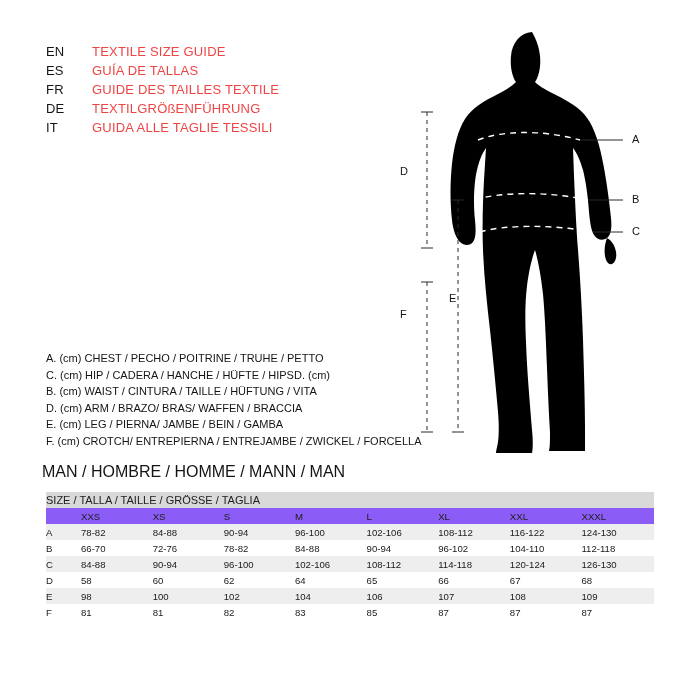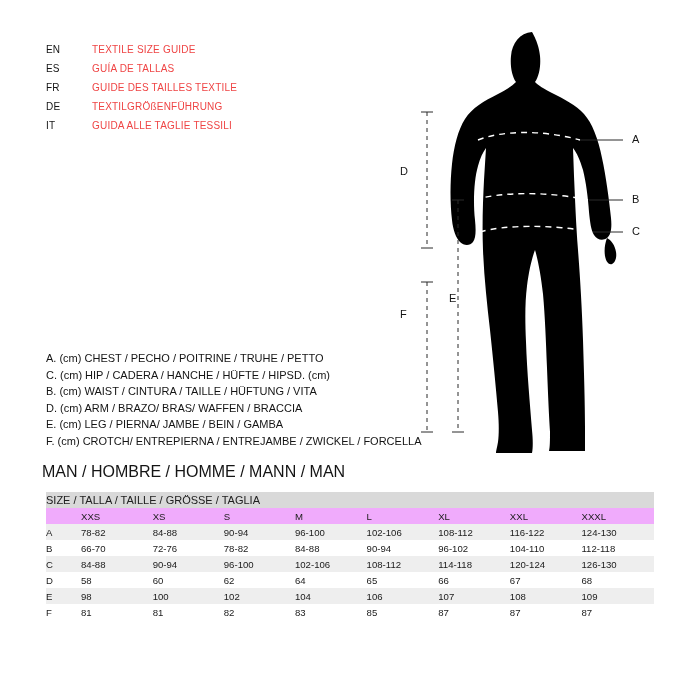--- a/index.html
+++ b/index.html
@@ -23,21 +23,21 @@
   
   .title-block {
     position: absolute;
     left: 46px;
     top: 44px;
   }
   .title-row {
     display: flex;
     align-items: baseline;
     height: 19px;
-    font-size: 10px;
+    font-size: 13px;
     letter-spacing: .2px;
   }
   .title-lang {
     width: 46px;
     flex: 0 0 46px;
     color: #141414;
   }
   .title-text {
     color: #ef4444;
   }
@@ -80,21 +80,21 @@
     text-align: left;
     font-weight: normal;
   }
   .hdr-row td {
     background: #d9d9d9;
     height: 17px;
     font-size: 11px;
     padding-left: 6px;
   }
   .cols-row td {
-    background: #f0abfc;
+    background: #8b5cf6;
     height: 17px;
     padding-left: 6px;
     color: #202020;
   }
   .data-row td {
     height: 16px;
     padding-left: 6px;
   }
   .row-shade td { background: #eeeeee; }
   .row-plain td { background: #ffffff; }

